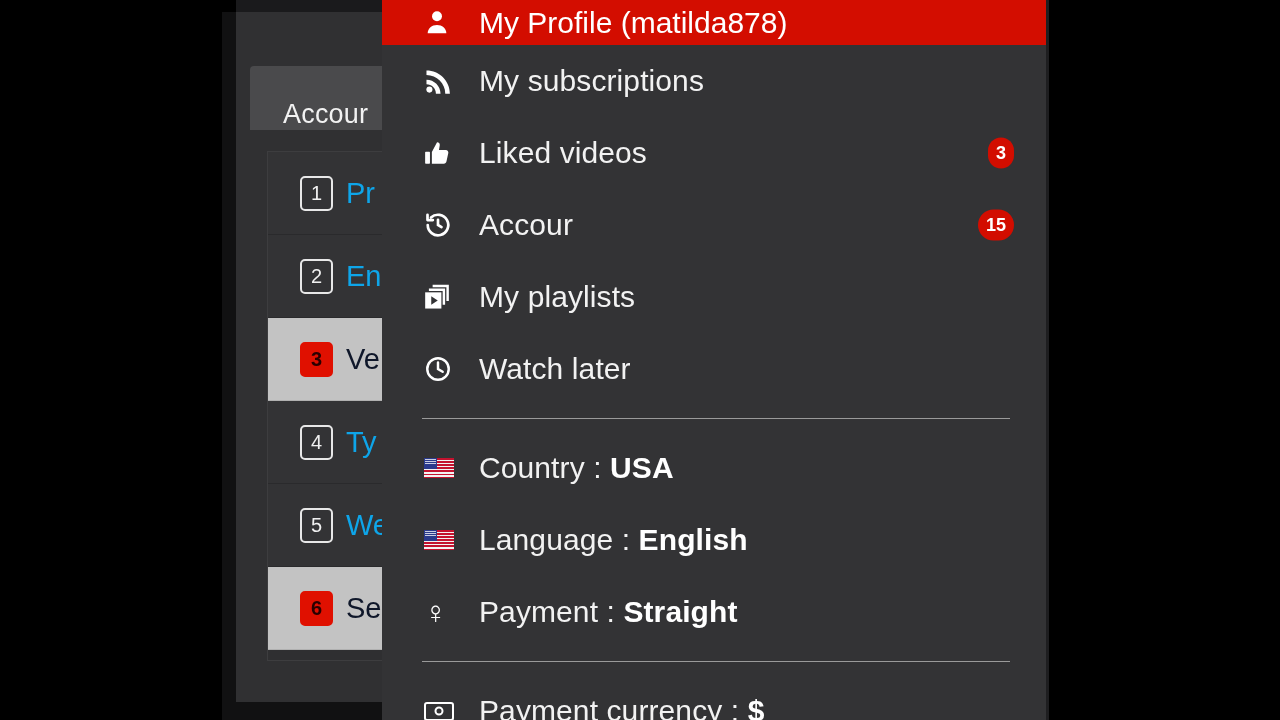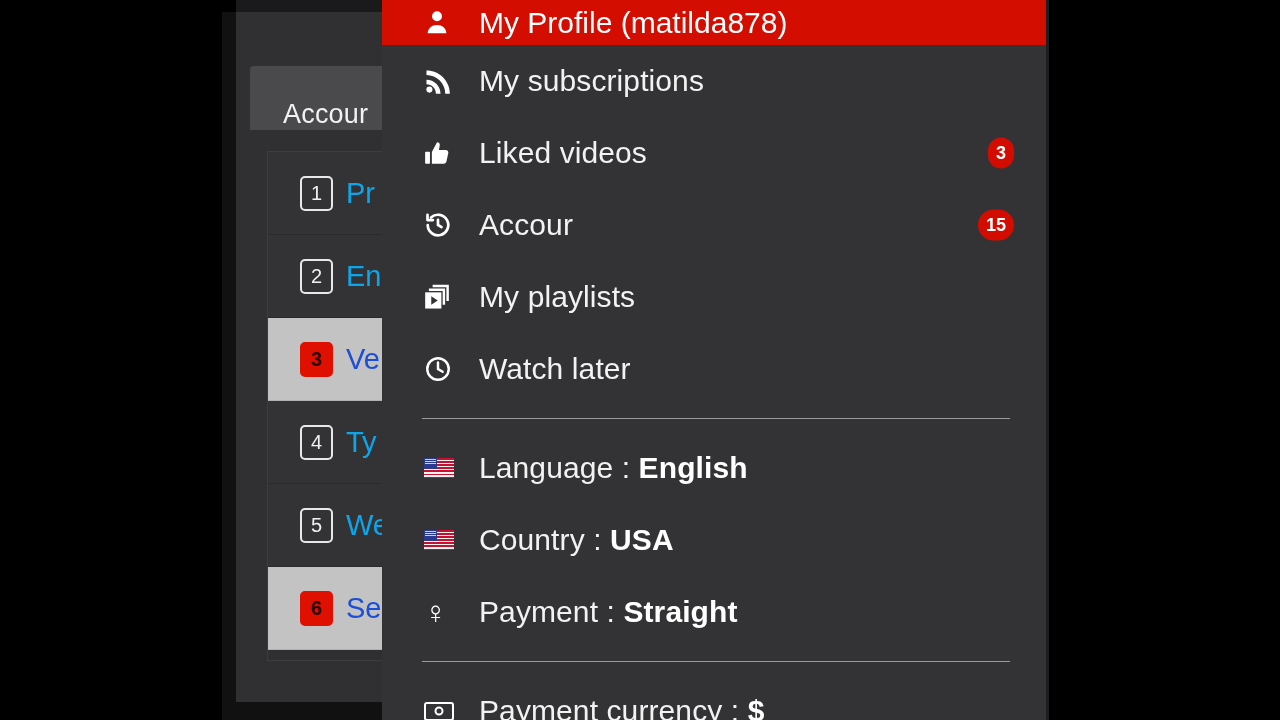--- a/index.html
+++ b/index.html
@@ -121,21 +121,21 @@
   }
 
   .nav-label {
     margin-left: 13px;
     font-size: 29px;
     color: #0ea5e9;
     white-space: nowrap;
     overflow: hidden;
   }
   .nav-row.active .nav-label {
-    color: #1d4ed8;
+    color: #0f172a;
   }
 
   
   .menu {
     position: absolute;
     left: 382px;
     top: 0px;
     width: 666px;
     height: 720px;
     background: #333335;
@@ -419,35 +419,35 @@
     <div class="menu-sep"></div>
 
     <div class="menu-item">
       <span class="mi-icon">
         <span class="flag">
             <span class="stripes"></span>
             <span class="canton"></span>
           </span>
       </span>
       <span class="mi-label">
-        <span>Language :</span>
-        <b>English</b>
+        <span>Country :</span>
+        <b>USA</b>
       </span>
     </div>
 
     <div class="menu-item">
       <span class="mi-icon">
         <span class="flag">
             <span class="stripes"></span>
             <span class="canton"></span>
           </span>
       </span>
       <span class="mi-label">
-        <span>Country :</span>
-        <b>USA</b>
+        <span>Language :</span>
+        <b>English</b>
       </span>
     </div>
 
     <div class="menu-item">
       <span class="mi-icon">
         <span class="venus">♀</span>
       </span>
       <span class="mi-label">
         <span>Payment :</span>
         <b>Straight</b>

